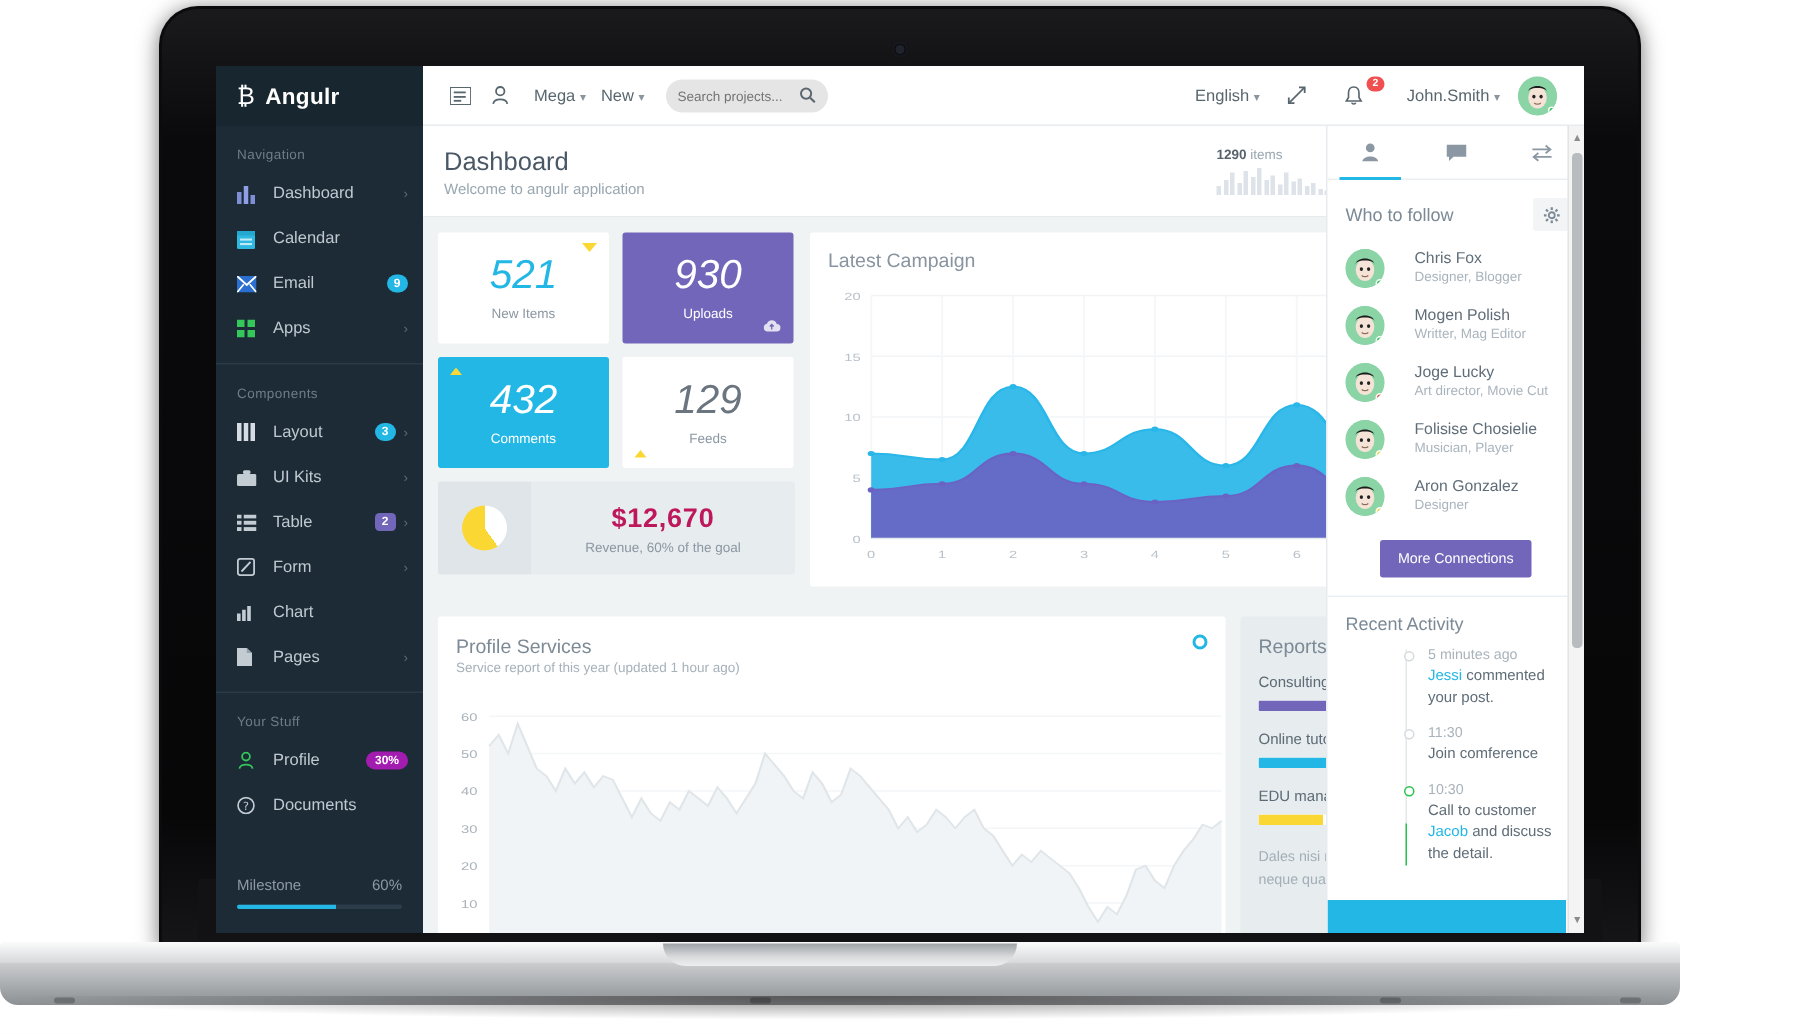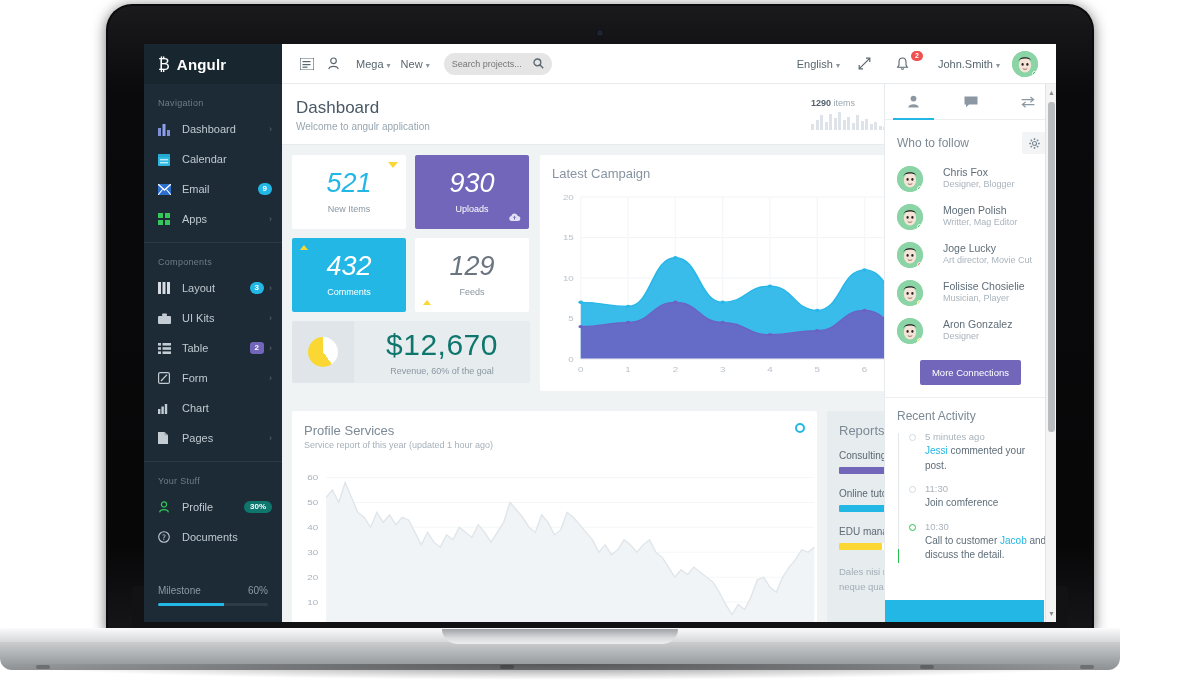--- a/index.html
+++ b/index.html
@@ -85,21 +85,21 @@
   }
   .nav-item .ico { width: 18px; display:flex; align-items:center; }
   .nav-item .lbl { flex:1; padding-left: 6px; }
   .nav-item .caret { color:#5d6c77; font-size:9px; margin-left:5px; }
   .badge {
     font-size: 8px; color:#fff; border-radius: 9px; padding: 2px 5px; line-height:1;
     min-width: 14px; text-align:center; font-weight:bold;
   }
   .b-blue { background:#23b7e5; }
   .b-purple { background:#7266ba; border-radius:3px; }
-  .b-green { background:#0f766e; border-radius:9px; padding:2px 6px;}
+  .b-green { background:#a21caf; border-radius:9px; padding:2px 6px;}
   .nav-sep { height:1px; background:#2a3a46; margin: 8px 0 0 0; }
 
   .milestone {
     position:absolute; left:0; bottom:16px; width:100%; padding: 0 14px;
   }
   .milestone-row { display:flex; justify-content:space-between; font-size:10px; color:#8d9aa5; margin-bottom:7px;}
   .mbar { height:3px; background:#2c3d49; border-radius:2px; overflow:hidden;}
   .mbar > i { display:block; height:100%; background:#23b7e5; }
 
   
@@ -162,21 +162,21 @@
   .corner-tri { position:absolute; width:0;height:0; }
   .tri-dn { border-left:5px solid transparent; border-right:5px solid transparent; border-top:6px solid #fad733; top:7px; right:8px;}
   .tri-up-w { border-left:4px solid transparent; border-right:4px solid transparent; border-bottom:5px solid #fad733; top:7px; left:8px;}
   .tri-up-b { border-left:4px solid transparent; border-right:4px solid transparent; border-bottom:5px solid #fad733; bottom:7px; left:8px;}
   .cloud-ico { position:absolute; right:8px; bottom:7px; color:rgba(255,255,255,.75); font-size:11px;}
 
   .revenue-card { margin-top:9px; height:62px; display:flex; background:#e7ecef; border-radius:2px; overflow:hidden;}
   .rev-left { width:62px; display:flex; align-items:center; justify-content:center; background:#dfe5e9;}
   .pie { width:30px;height:30px;border-radius:50%; background: conic-gradient(#fff 0deg 144deg, #fad733 144deg 360deg); }
   .rev-right { flex:1; display:flex; flex-direction:column; align-items:center; justify-content:center;}
-  .rev-num { font-size:30px; color:#0f766e; font-weight:400; letter-spacing:.5px;}
+  .rev-num { font-size:18px; color:#be185d; font-weight:700; letter-spacing:.5px;}
   .rev-cap { font-size:9px; color:#8b97a1; margin-top:4px;}
 
   .card { background:#fff; border-radius:2px; }
   .card-head { padding:11px 12px 4px 12px; display:flex; align-items:center;}
   .card-title { font-size:13px; color:#8894a0; font-weight:normal;}
   .toggle {
     margin-left:auto; width:26px; height:14px; border-radius:8px; background:#fad733; position:relative; cursor:pointer;
   }
   .toggle i { position:absolute; right:1px; top:1px; width:12px;height:12px;border-radius:50%;background:#fff;}
 
@@ -216,21 +216,21 @@
   .pav { width:26px;height:26px;border-radius:50%; background:#8bd4a6; position:relative; flex:none; overflow:hidden;}
   .pav .st { position:absolute; right:0px; bottom:0px; width:6px;height:6px;border-radius:50%; border:1px solid #fff;}
   .pname { font-size:10.5px; color:#5f6d78; }
   .prole { font-size:9px; color:#aab4bd; margin-top:1px;}
   .more-btn {
     display:block; margin: 10px auto 0 auto; background:#7266ba; color:#fff; border:none;
     font-size:9.5px; padding: 7px 12px; border-radius:2px; cursor:pointer; font-family:"Liberation Sans",sans-serif;
   }
   .divider { height:1px; background:#eceff1; margin-top:12px;}
   .act-title { font-size:12px; color:#7c8a96; padding: 11px 12px 8px 12px;}
-  .timeline { position:relative; padding-left: 40px; padding-right:8px;}
+  .timeline { position:relative; padding-left: 28px; padding-right:8px;margin-left:39px;}
   .tl-line { position:absolute; left:13px; top:2px; bottom:0; width:1px; background:#e4e8eb;}
   .tl-line.green { background:#27c24c; top: 118px; bottom:0;}
   .tl-item { position:relative; margin-bottom:10px;}
   .tl-dot { position:absolute; left:-16px; top:3px; width:7px;height:7px; border-radius:50%; background:#fff; border:1px solid #d4dade;}
   .tl-dot.green { border-color:#27c24c; }
   .tl-time { font-size:9.5px; color:#a9b3bb; }
   .tl-text { font-size:10px; color:#5f6d78; line-height:1.45; margin-top:2px;}
   .tl-text a { color:#23b7e5; text-decoration:none;}
   .blue-strip { position:absolute; left:0; right:12px; bottom:0; height:22px; background:#23b7e5;}
 

